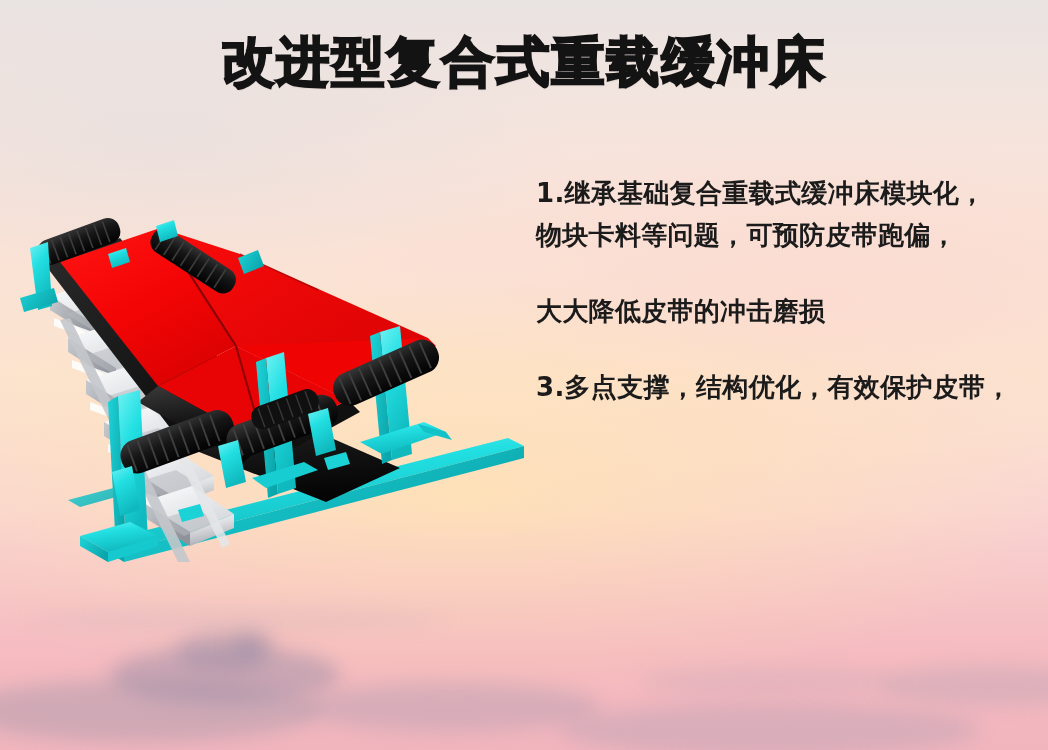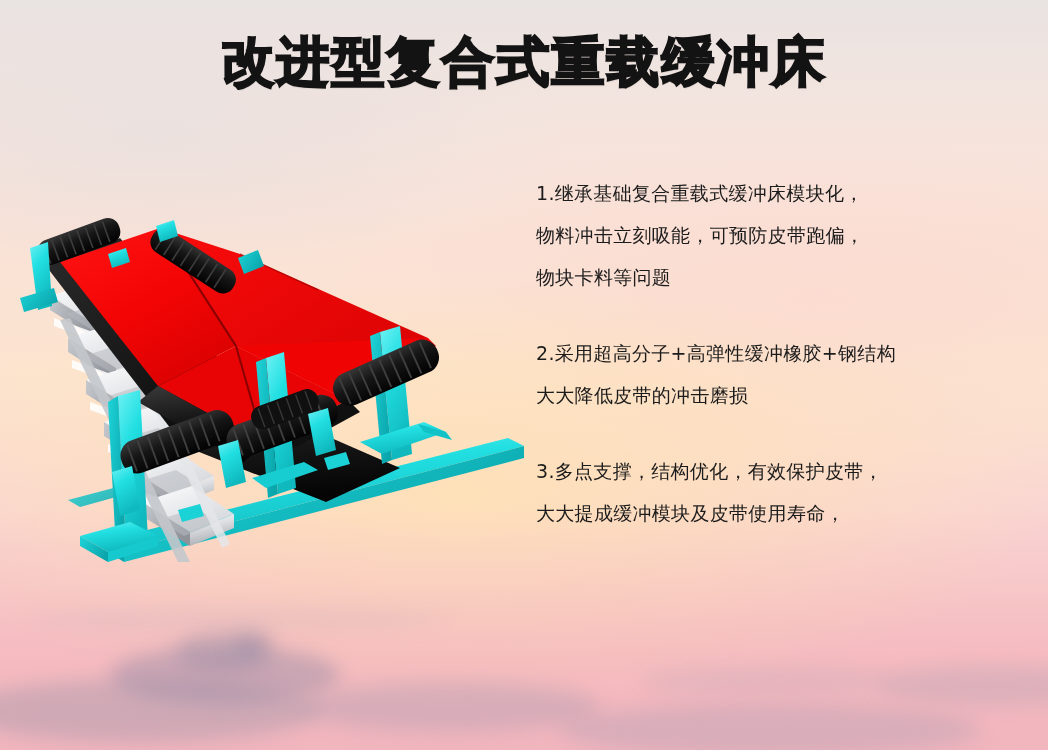--- a/index.html
+++ b/index.html
@@ -88,24 +88,24 @@
   
   .bullets {
     position: absolute;
     left: 536px;
     top: 172px;
     width: 470px;
   }
   .bullet { margin-bottom: 34px; }
   .bullet:last-child { margin-bottom: 5px; }
   .bline {
-    font-size: 19px;
+    font-size: 26px;
     line-height: 42px;
     color: #1b1b1b;
-    font-weight: 400;
+    font-weight: 700;
     letter-spacing: 0.3px;
     white-space: nowrap;
   }
   .bullet.b3 { margin-top: 8px; }
 
   
   .product {
     position: absolute;
     left: 8px;
     top: 210px;
@@ -391,29 +391,26 @@
         <polygon points="210,236 230,230 238,272 218,278" fill="url(#gCyan)"></polygon>
         <polygon points="300,204 320,198 328,240 308,246" fill="url(#gCyan)"></polygon>
       </g>
     </svg>
   </div>
 
   <div class="bullets">
 
     <div class="bullet b1">
       <div class="bline">1.继承基础复合重载式缓冲床模块化，</div>
-      <div class="bline">物料冲击立刻吸能，可预防皮带跑偏，</div>
-      <div class="bline">物块卡料等问题</div>
+      <div class="bline">物块卡料等问题，可预防皮带跑偏，</div>
     </div>
 
     <div class="bullet b2">
-      <div class="bline">2.采用超高分子+高弹性缓冲橡胶+钢结构</div>
       <div class="bline">大大降低皮带的冲击磨损</div>
     </div>
 
     <div class="bullet b3">
       <div class="bline">3.多点支撑，结构优化，有效保护皮带，</div>
-      <div class="bline">大大提成缓冲模块及皮带使用寿命，</div>
     </div>
 
   </div>
 
 </div>
 
 </body></html>

